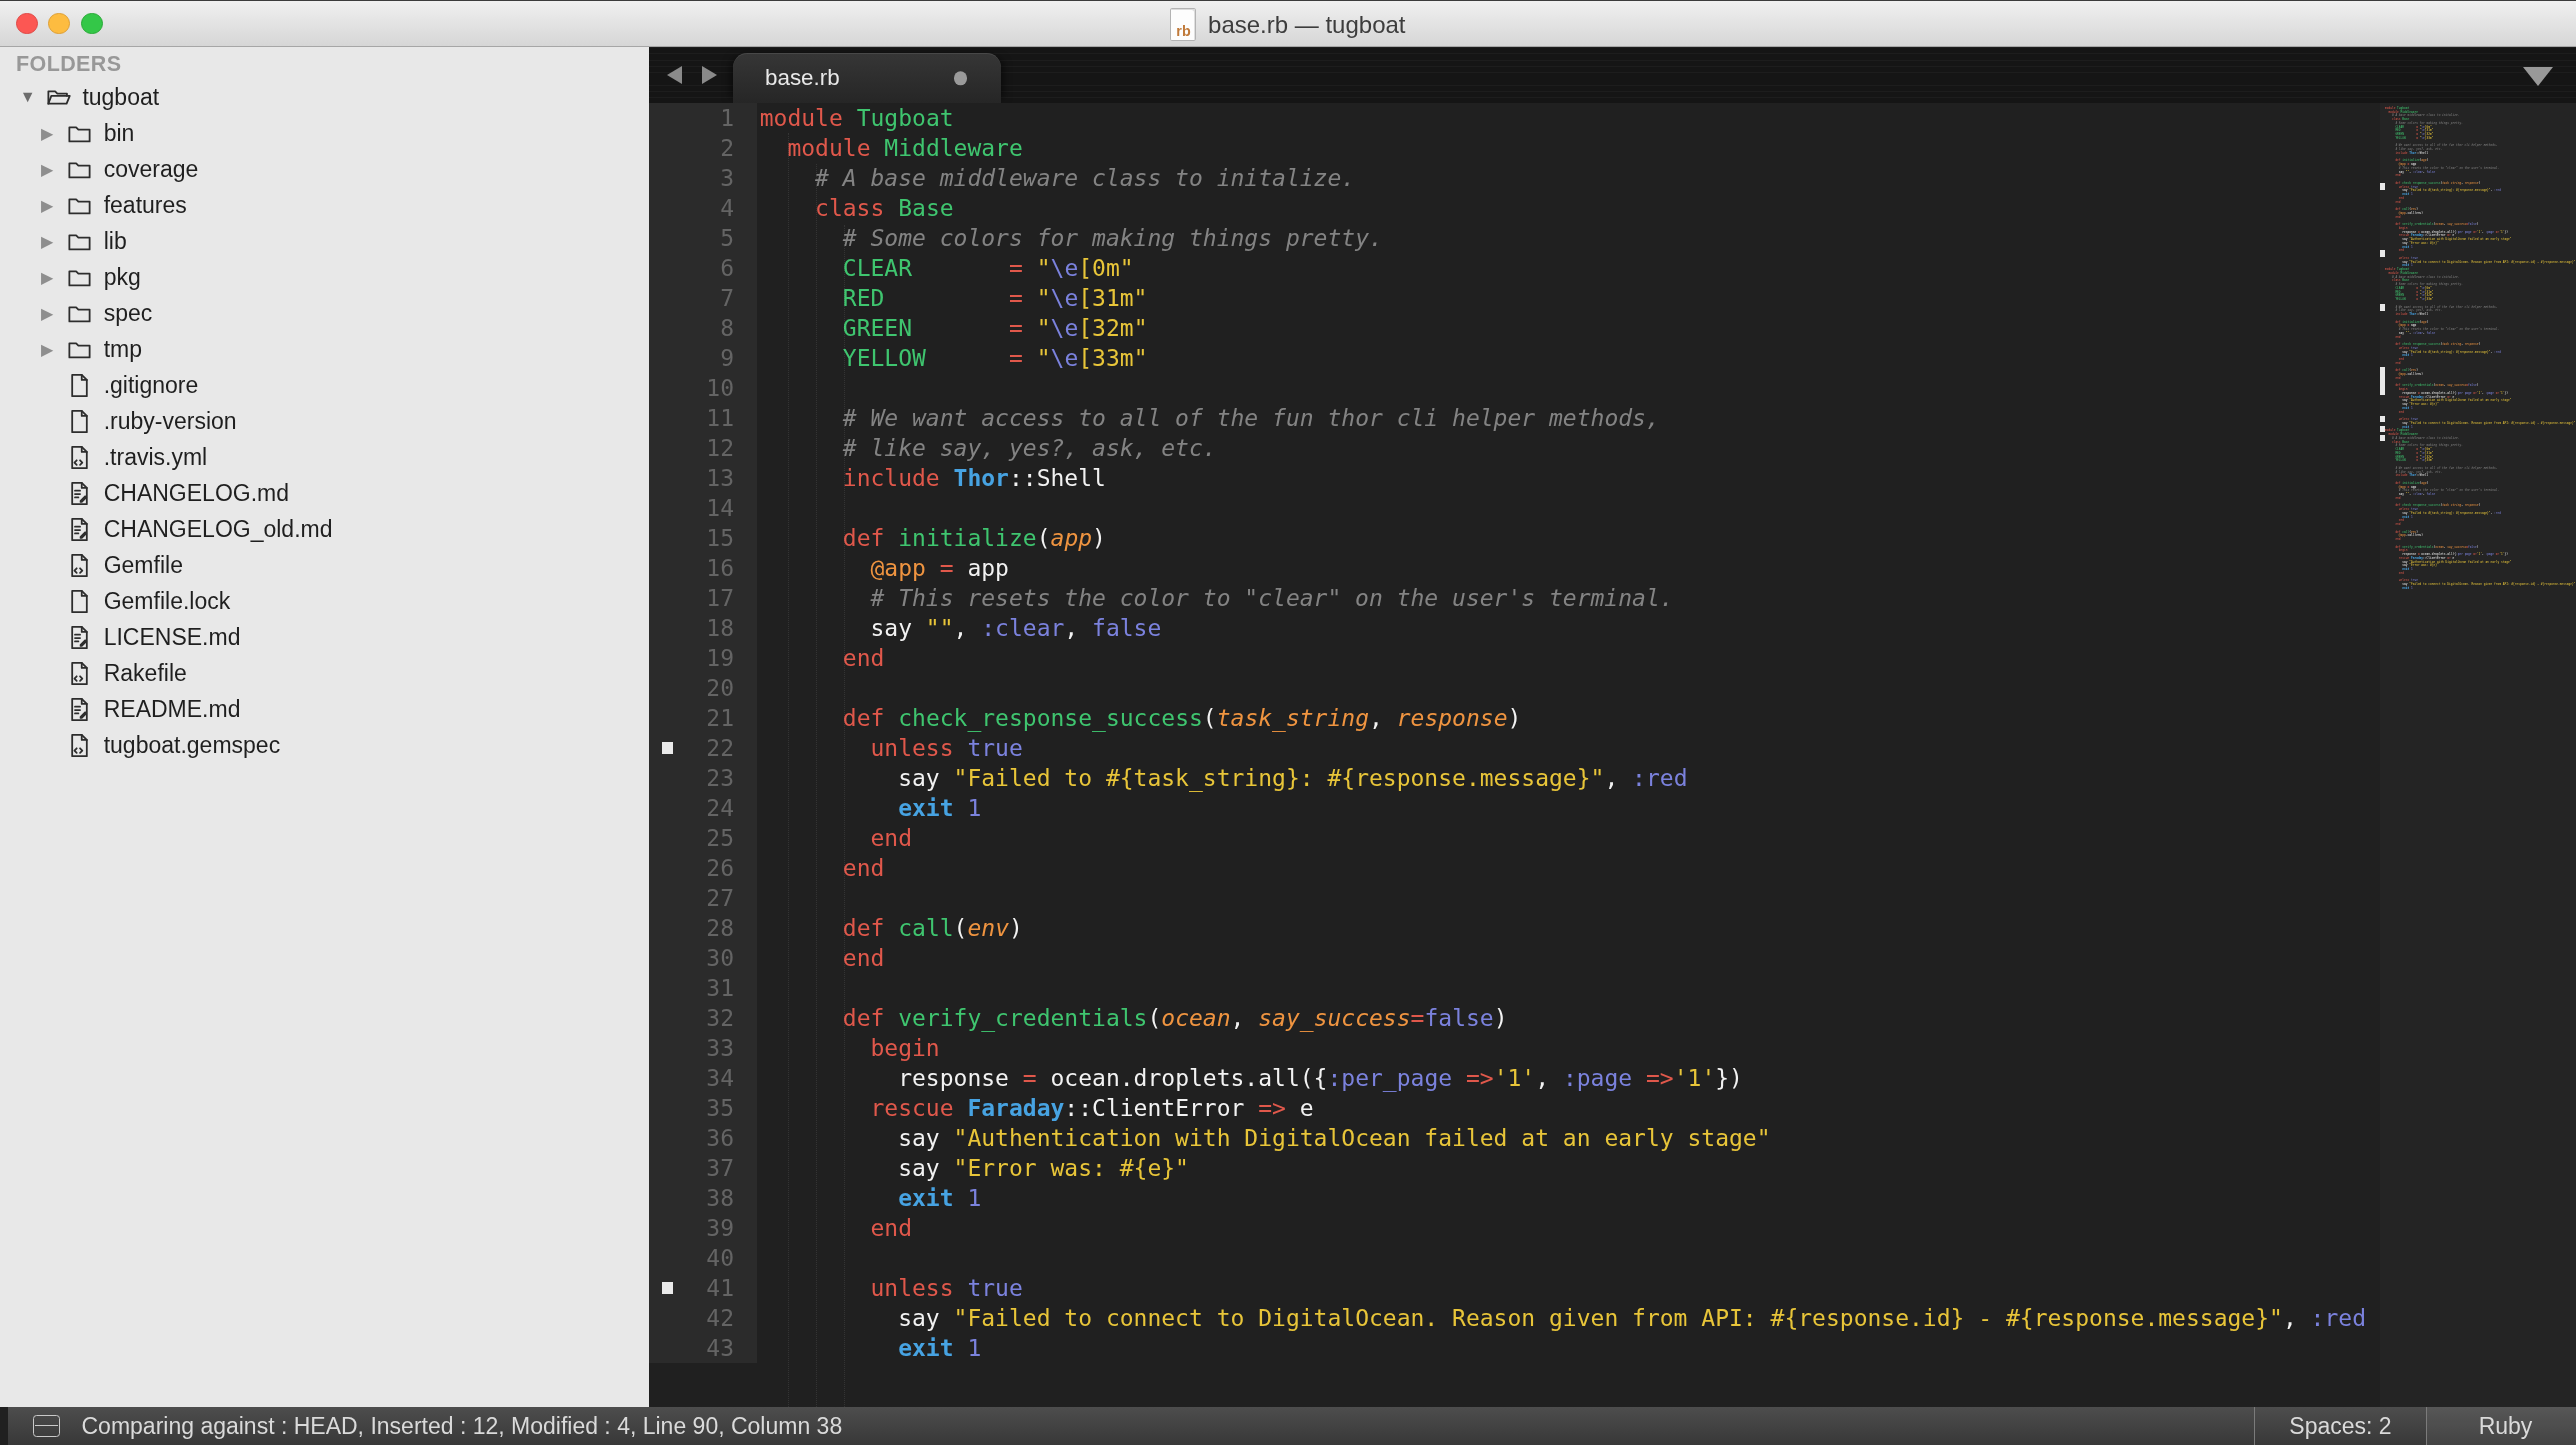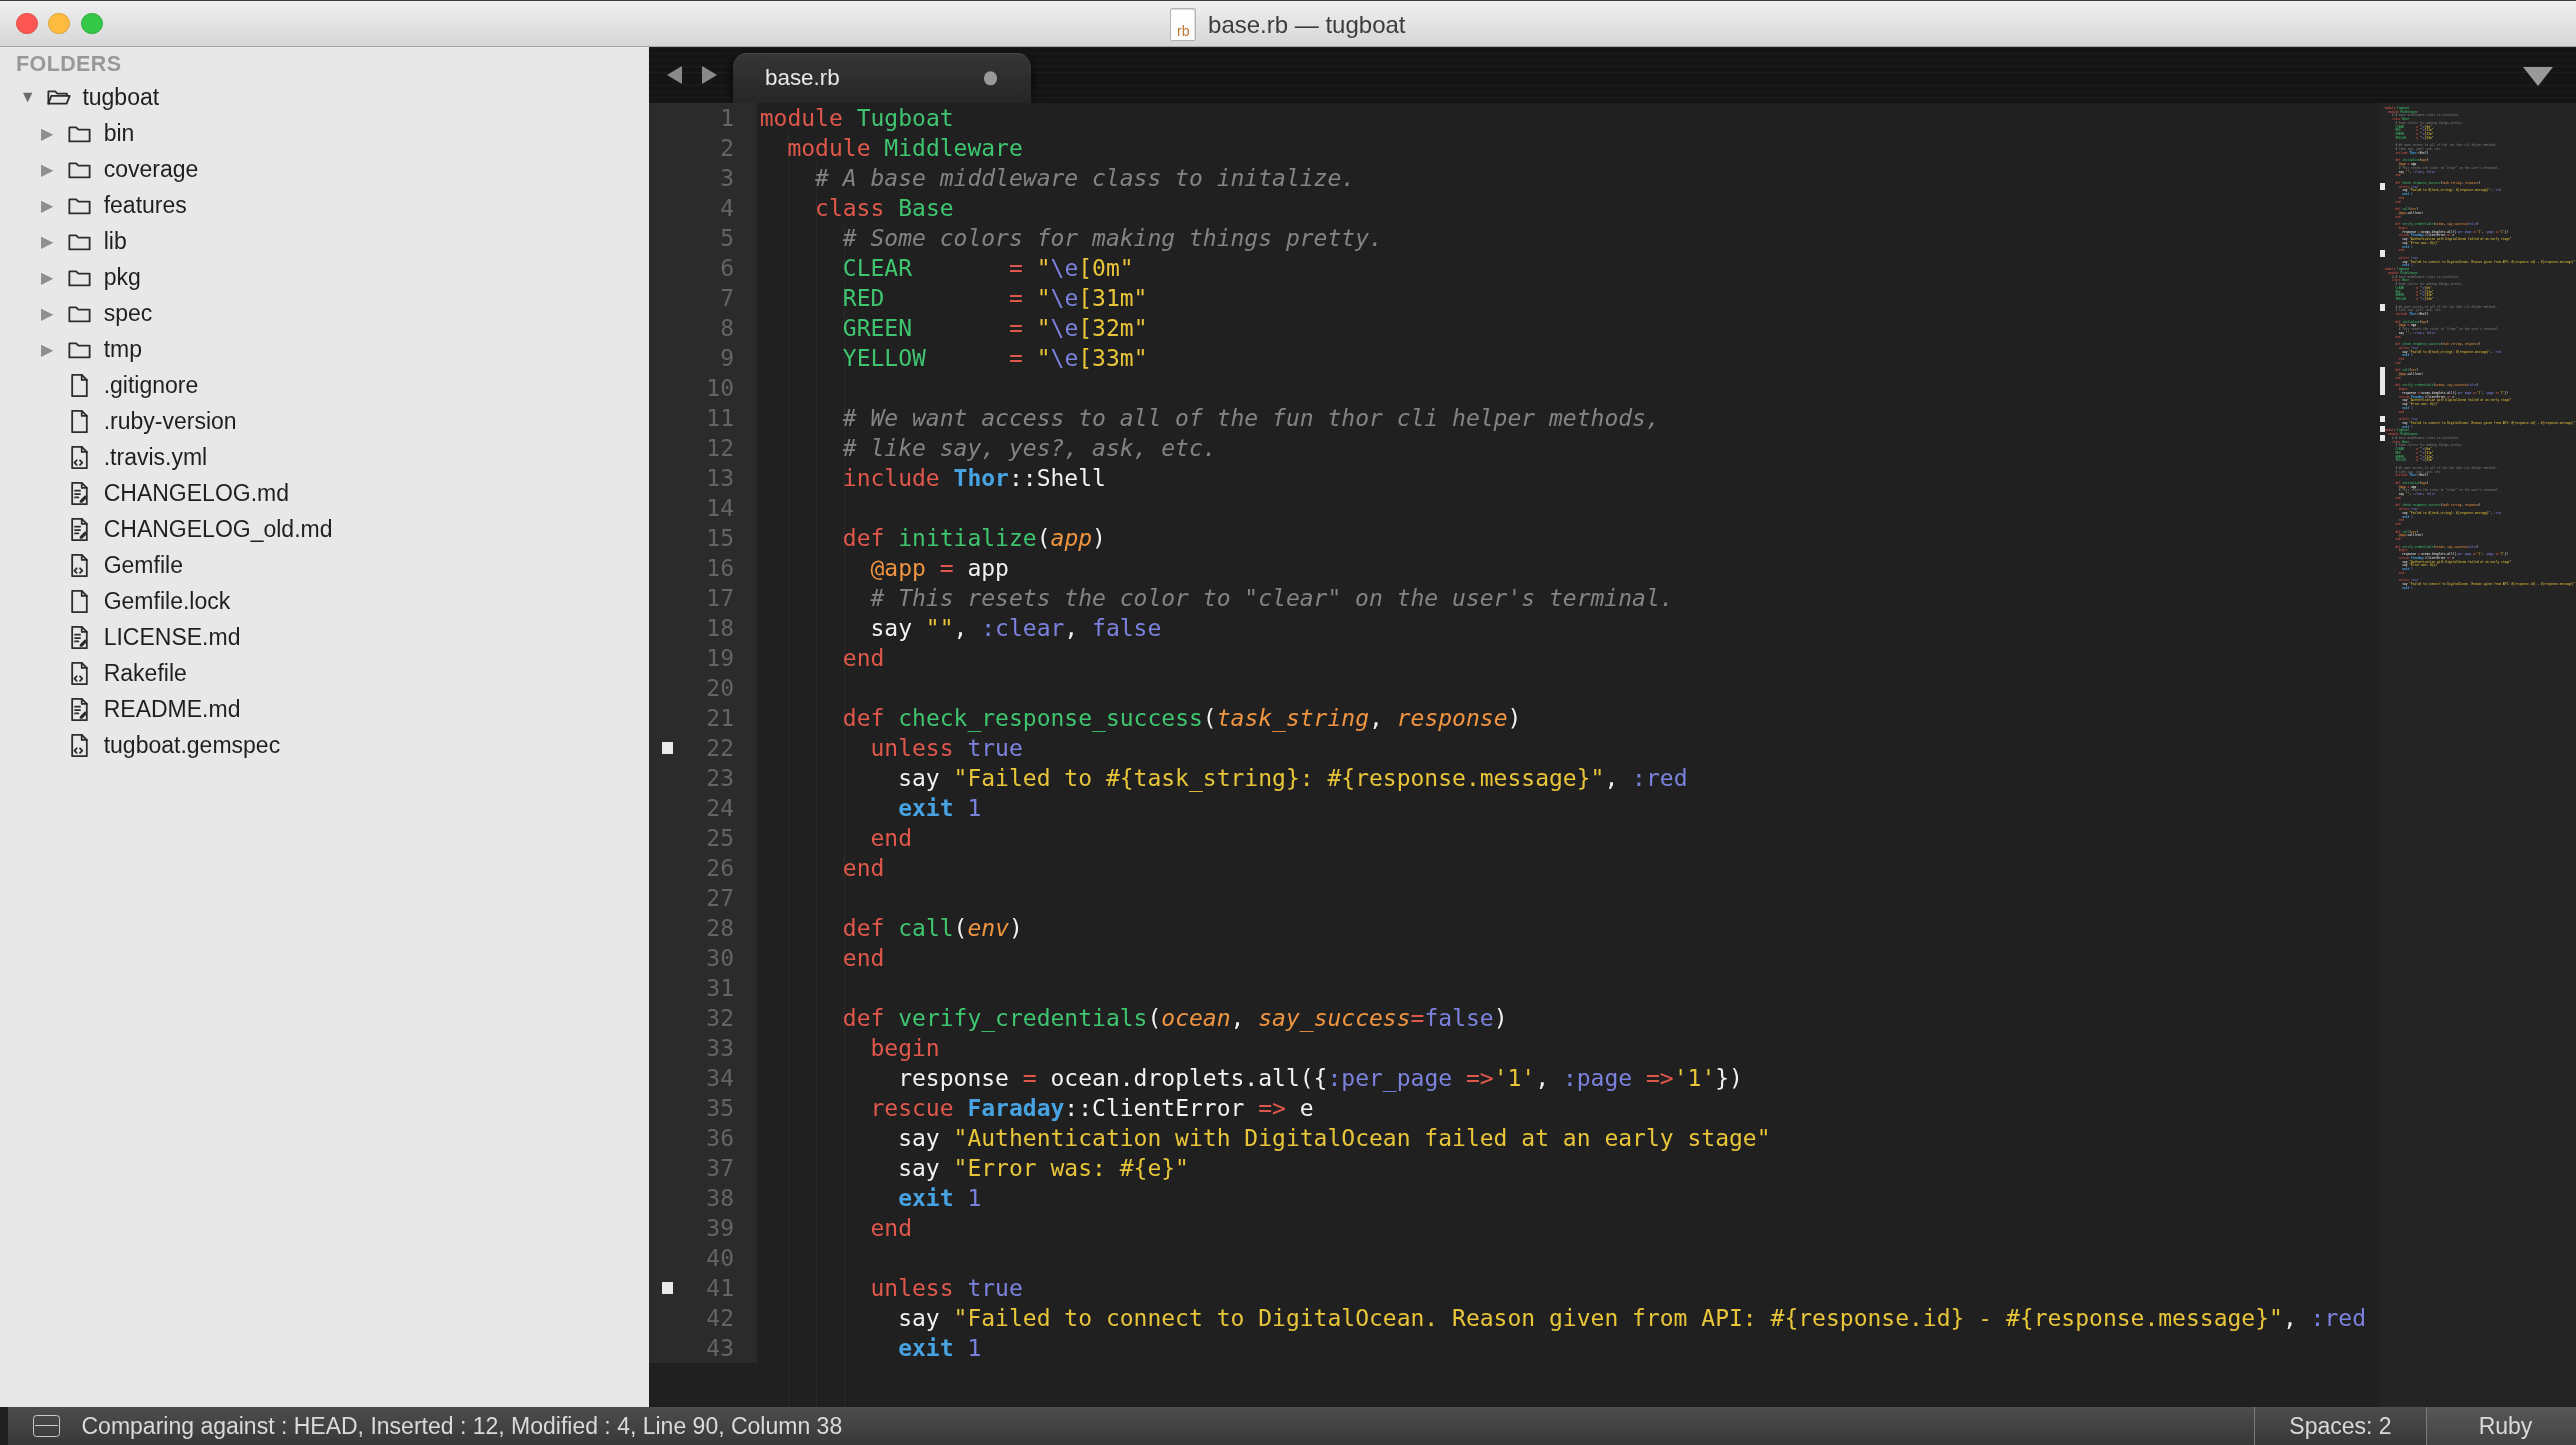--- a/index.html
+++ b/index.html
@@ -23,21 +23,21 @@
   .title-center {
     position:absolute; left:0; right:0; top:0; height:47px;
     display:flex; align-items:center; justify-content:center; gap:11.6px;
     font-size:24px; color:#3d3d3d;
   }
   .doc-icon {
     width:26px; height:33px; background:#fdfdfd; border:0.9px solid #b3b3b3; border-radius:1.8px;
     position:relative; display:flex; align-items:flex-end; justify-content:center;
     box-shadow:inset -5.4px 5.4px 0 -4.5px #dcdcdc;
   }
-  .doc-icon span { font-size:14.3px; font-weight:normal; color:#c07a3a; line-height:18px; }
+  .doc-icon span { font-size:14.3px; font-weight:bold; color:#c07a3a; line-height:18px; }
 
   
   .sidebar {
     position:absolute; left:0; top:47px; width:649px; height:1360px;
     background:#e8e8e8; overflow:hidden;
   }
   .sidebar-header {
     position:absolute; left:16px; top:5.4px; font-size:21.5px; font-weight:bold;
     color:#989898; letter-spacing:0.4px;
   }
@@ -56,21 +56,21 @@
 
   .tabbar {
     position:absolute; left:0; top:0; right:0; height:56px; background:#151515;
     background-image:repeating-linear-gradient(to bottom, rgba(255,255,255,.035) 0 0.9px, transparent 0.9px 6.3px);
   }
   .nav { position:absolute; left:18px; top:19px; display:flex; gap:19.7px; }
   .nav .arr { width:0; height:0; border-top:9.8px solid transparent; border-bottom:9.8px solid transparent; }
   .nav .back { border-right:15px solid #8a8a8a; }
   .nav .fwd  { border-left:15px solid #8a8a8a; }
   .tab {
-    position:absolute; left:84px; top:6.3px; width:298px; height:50px;
+    position:absolute; left:84px; top:6.3px; width:268px; height:50px;
     background:linear-gradient(#363636,#262626);
     border-radius:14.3px 14.3px 0 0;
     box-shadow:inset 0 0.9px 0 rgba(255,255,255,.09), 7.2px 0 9px -5.4px rgba(0,0,0,.6), -7.2px 0 9px -5.4px rgba(0,0,0,.6);
     display:flex; align-items:center; padding-left:32px;
     color:#e8e8e8; font-size:22.4px;
   }
   .tab-dot {
     position:absolute; right:34px; top:50%; transform:translateY(-50%);
     width:13.4px; height:13.4px; border-radius:50%; background:#9a9a9a;
   }

